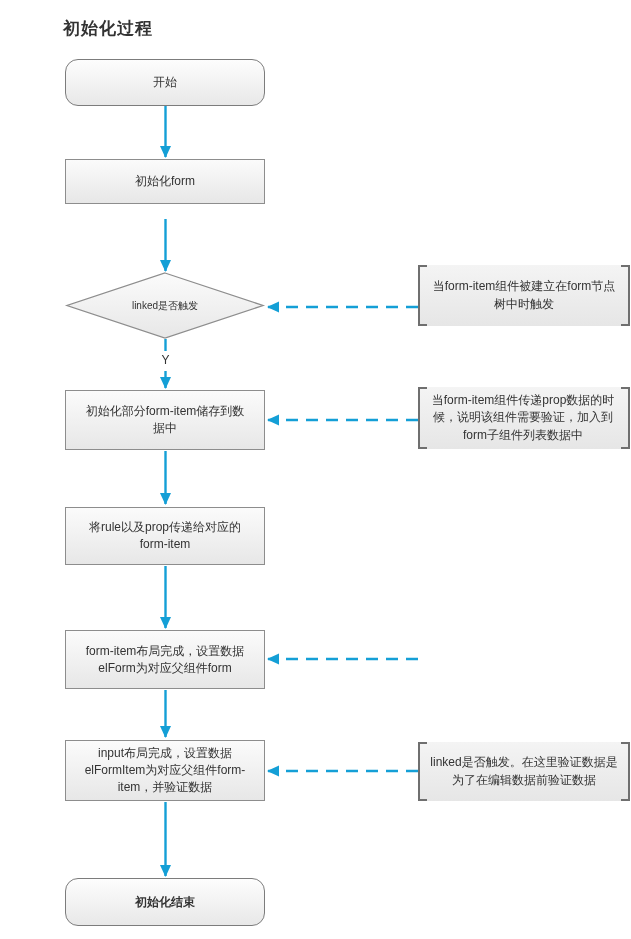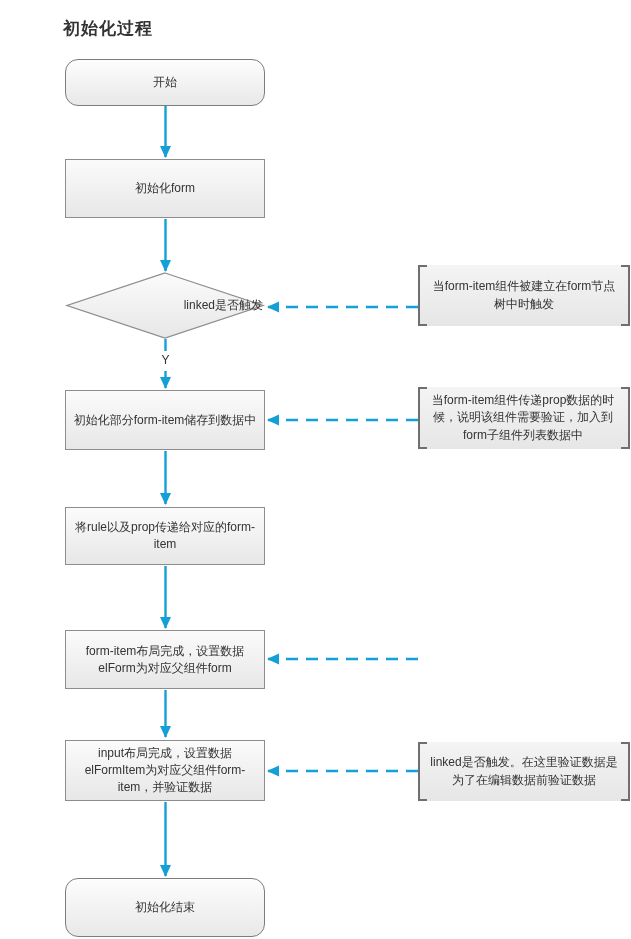--- a/index.html
+++ b/index.html
@@ -29,21 +29,21 @@
   .node {
     position: absolute;
     box-sizing: border-box;
     display: flex;
     align-items: center;
     justify-content: center;
     text-align: center;
     font-size: 12px;
     line-height: 1.4;
     color: #333333;
-    padding: 2px 4px;
+    padding: 2px 16px;
   }
   .rect {
     left: 65px;
     width: 200px;
     background: linear-gradient(180deg, #fbfbfb 0%, #e7e7e7 100%);
     border: 1px solid #8d8d8d;
   }
   .terminal {
     left: 65px;
     width: 200px;
@@ -52,22 +52,22 @@
     border-radius: 13px;
   }
   .diamond-label {
     position: absolute;
     left: 67px;
     top: 273px;
     width: 196px;
     height: 65px;
     display: flex;
     align-items: center;
-    justify-content: flex-end;
-    font-size: 12px;
+    justify-content: center;
+    font-size: 10px;
     color: #333333;
   }
   .branch-label {
     position: absolute;
     left: 150px;
     top: 353px;
     width: 31px;
     text-align: center;
     font-size: 12px;
     color: #333333;
@@ -138,21 +138,21 @@
     <path d="M418,659 L268,659" stroke="#149fd6" stroke-width="2.4" fill="none" stroke-dasharray="12 8" marker-end="url(#arrowHead)"></path>
     <path d="M418,771 L268,771" stroke="#149fd6" stroke-width="2.4" fill="none" stroke-dasharray="12 8" marker-end="url(#arrowHead)"></path>
 
     <polygon points="165,273 263,305.5 165,338 67,305.5" fill="url(#shapeGrad)" stroke="#8d8d8d" stroke-width="1.3"></polygon>
   </svg>
 
   <div class="node terminal" style="top:59px;height:47px;">
     <span>开始</span>
   </div>
 
-  <div class="node rect" style="top:159px;height:59px;">
+  <div class="node rect" style="top:159px;height:45px;">
     <span>初始化form</span>
   </div>
 
   <div class="diamond-label">
     <span>linked是否触发</span>
   </div>
 
   <div class="branch-label">Y</div>
 
   <div class="node rect" style="top:390px;height:60px;">
@@ -164,21 +164,21 @@
   </div>
 
   <div class="node rect" style="top:507px;height:58px;">
     <span>将rule以及prop传递给对应的form-item</span>
   </div>
 
   <div class="node rect" style="top:740px;height:61px;justify-content:center;">
     <span>input布局完成，设置数据elFormItem为对应父组件form-item，并验证数据</span>
   </div>
 
-  <div class="node terminal" style="top:878px;height:59px;">
+  <div class="node terminal" style="top:878px;height:48px;font-weight:bold;">
     <span>初始化结束</span>
   </div>
 
   <div class="note" style="top:265px;height:61px;">
     <span class="bracket bracket-l"></span>
     <span class="bracket bracket-r"></span>
     <span>当form-item组件被建立在form节点树中时触发</span>
   </div>
 
   <div class="note" style="top:387px;height:62px;padding-left:8px;">

